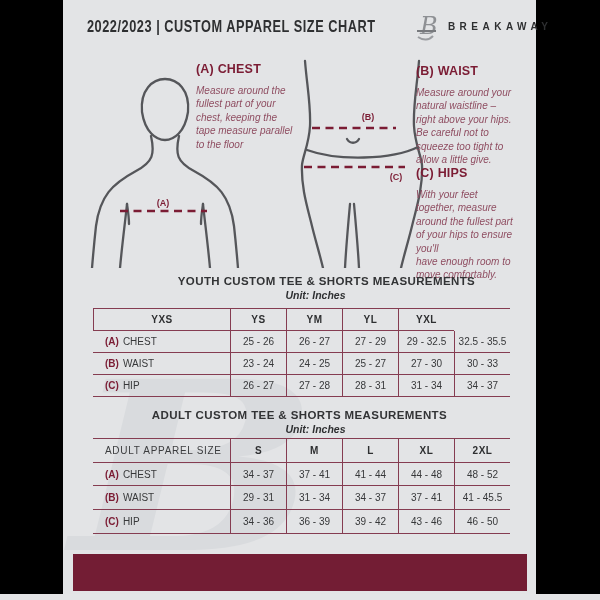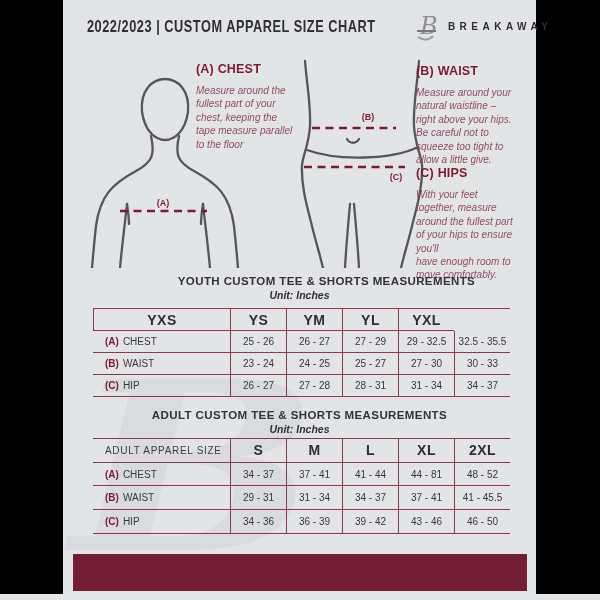--- a/index.html
+++ b/index.html
@@ -25,32 +25,32 @@
 
   
   .guide-head{position:absolute;z-index:2;font-weight:bold;font-size:12.5px;color:#7b1c34;letter-spacing:0.2px;}
   .guide-text{position:absolute;z-index:2;font-style:italic;font-size:10px;line-height:1.34;
               color:#8f4d61;white-space:pre-line;width:125px;}
   .fig{position:absolute;z-index:1;}
 
   
   .sec-title{position:absolute;left:0;width:473px;text-align:center;z-index:2;
              font-weight:bold;font-size:11.5px;letter-spacing:0.4px;color:#323335;}
-  .sec-unit{position:absolute;left:0;width:473px;text-align:center;z-index:2;
+  .sec-unit{position:absolute;left:16px;width:473px;text-align:center;z-index:2;
             font-style:italic;font-weight:bold;font-size:10.5px;color:#2f3032;}
 
   
   .tbl{position:absolute;left:30px;width:417px;border-top:1.5px solid #853c51;z-index:2;}
   .tr{display:grid;grid-template-columns:137px repeat(5,1fr);}
   .youth .tr{height:22px;}
   .adult .tr{height:23.7px;}
   .td{display:flex;align-items:center;justify-content:center;font-size:10px;color:#37383a;
       border-bottom:1.5px solid #853c51;border-left:1.5px solid #853c51;box-sizing:border-box;}
   .td.first{border-left:none;justify-content:flex-start;padding-left:12px;}
-  .thead .td{font-weight:bold;font-size:14px;letter-spacing:0.5px;color:#2e2f31;}
+  .thead .td{font-weight:bold;font-size:10px;letter-spacing:0.5px;color:#2e2f31;}
   .thead .td.first{font-weight:normal;font-size:10px;letter-spacing:0.7px;color:#3c3d3f;}
   .pfx{font-weight:bold;color:#7b1c34;margin-right:4px;}
 
   
   .footer-bar{position:absolute;left:10px;top:554px;width:454px;height:37px;background:#731d34;z-index:2;}
 
   
   .body-line{fill:none;stroke:#55565a;stroke-width:2.3;stroke-linecap:round;}
   .dash-line{fill:none;stroke:#7b1c34;stroke-width:2.4;stroke-dasharray:8 5.5;}
   .marker{fill:#7b1c34;font-weight:bold;font-size:9px;font-family:"Liberation Sans",sans-serif;}
@@ -186,21 +186,21 @@
         <div class="td">2XL</div>
       </div>
       <div class="tr">
         <div class="td first">
           <span class="pfx">(A)</span>
           <span>CHEST</span>
         </div>
         <div class="td">34 - 37</div>
         <div class="td">37 - 41</div>
         <div class="td">41 - 44</div>
-        <div class="td">44 - 81</div>
+        <div class="td">44 - 48</div>
         <div class="td">48 - 52</div>
       </div>
       <div class="tr">
         <div class="td first">
           <span class="pfx">(B)</span>
           <span>WAIST</span>
         </div>
         <div class="td">29 - 31</div>
         <div class="td">31 - 34</div>
         <div class="td">34 - 37</div>

